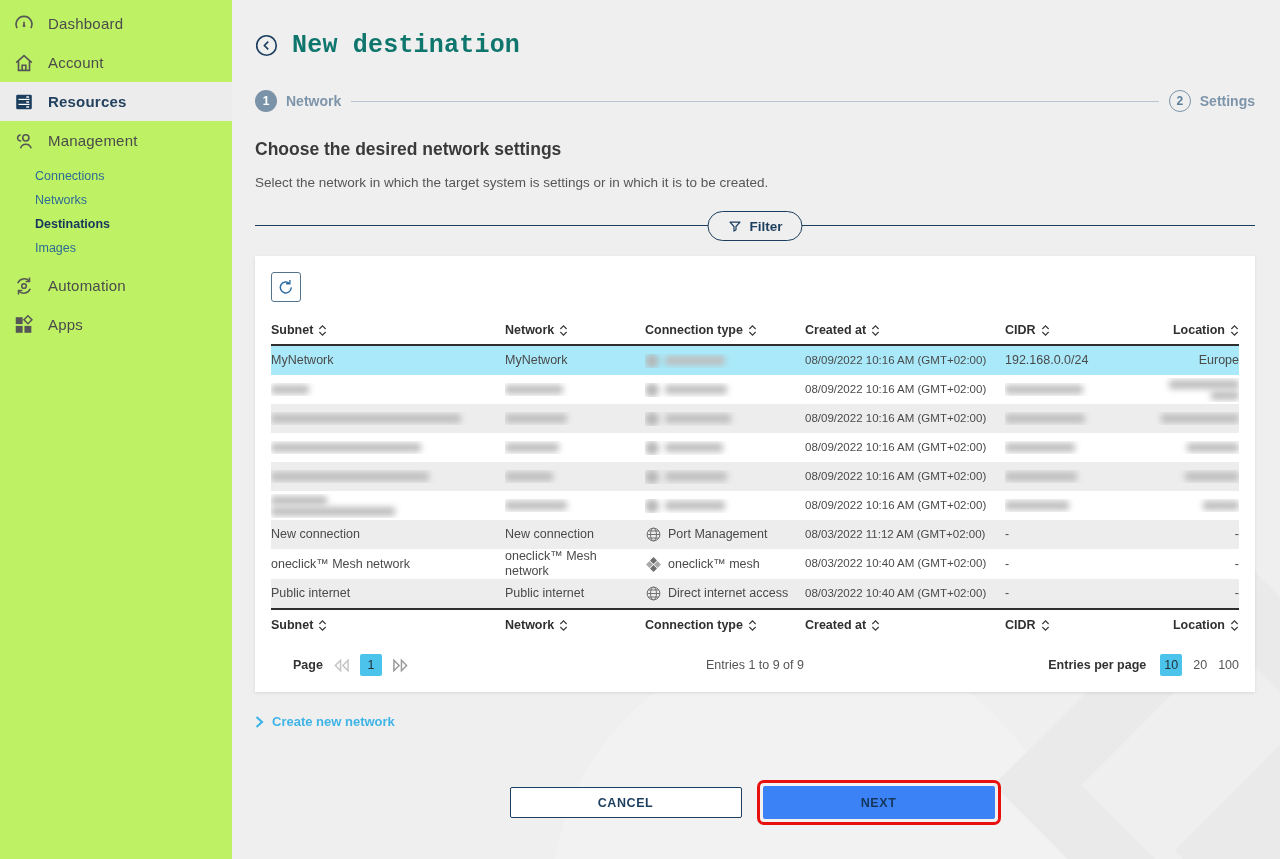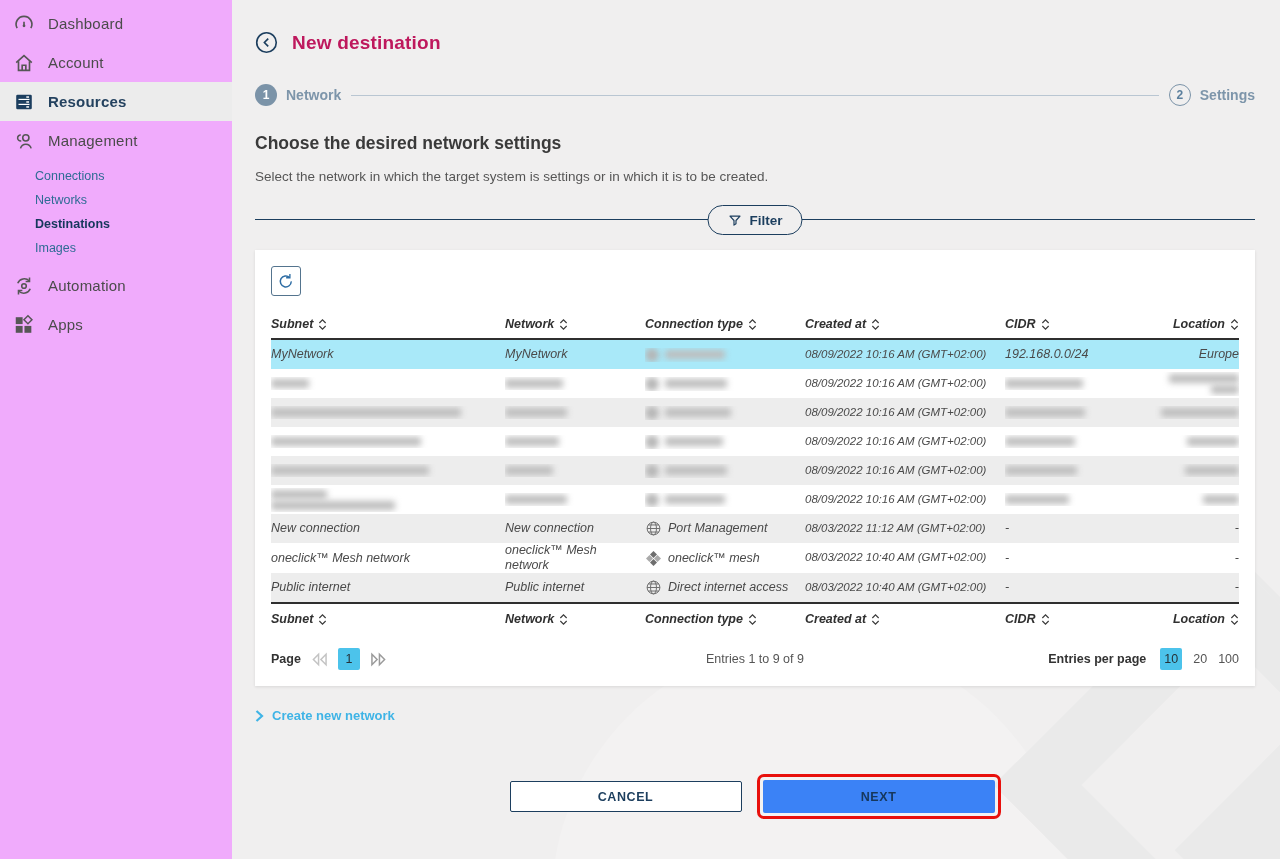--- a/index.html
+++ b/index.html
@@ -1,40 +1,40 @@
 <!DOCTYPE html>
 <html><head>
 <meta charset="utf-8">
 <style>
   * { margin:0; padding:0; box-sizing:border-box; }
   html,body { width:1280px; height:859px; }
   body { font-family:"Liberation Sans", sans-serif; background:#f0efef; overflow:hidden; }
   .screen { position:relative; width:1280px; height:859px; overflow:hidden; }
 
   
-  .sidebar { position:absolute; left:0; top:0; width:232px; height:859px; background:#f0abfc; z-index:5; padding-top:4px; }
+  .sidebar { position:absolute; left:0; top:0; width:232px; height:859px; background:#bef264; z-index:5; padding-top:4px; }
   .nav-item { display:flex; align-items:center; gap:13px; height:39px; padding-left:13px; cursor:pointer; }
   .nav-item .nav-icon { width:22px; height:22px; color:#565656; flex:0 0 22px; }
   .nav-item .nav-icon svg { width:22px; height:22px; display:block; }
   .nav-item .nav-label { font-size:15px; color:#4b4b4b; font-weight:500; letter-spacing:.2px; }
   .nav-item.active { background:#ececec; }
   .nav-item.active .nav-icon { color:#1c3e5e; }
   .nav-item.active .nav-label { color:#24425f; font-weight:700; }
   .nav-children { padding:4px 0 6px 0; }
   .nav-sub { height:24px; display:flex; align-items:center; padding-left:35px; font-size:12.5px; color:#2e6b94; font-weight:500; cursor:pointer; }
   .nav-sub.active { color:#16375c; font-weight:700; }
 
   
   .main { position:absolute; left:232px; top:0; width:1048px; height:859px; background:#f0efef; }
   .content { position:relative; width:1000px; margin-left:23px; z-index:2; }
 
   .page-header { display:flex; align-items:center; gap:14px; padding-top:31px; }
   .back-btn { width:23px; height:23px; color:#1c3e5e; cursor:pointer; }
   .back-btn svg { width:23px; height:23px; display:block; }
-  .page-title { font-size:19px; font-weight:700; color:#be185d; letter-spacing:.2px; }
+  .page-title { font-size:25px; font-weight:700; color:#0f766e; letter-spacing:.2px;font-family:Liberation Mono, monospace; }
 
   .stepper { display:flex; align-items:center; margin-top:30px; }
   .step-circle { width:22px; height:22px; border-radius:50%; display:flex; align-items:center; justify-content:center; font-size:12px; font-weight:700; flex:0 0 22px; }
   .step-circle.filled { background:#7b93a8; color:#ffffff; }
   .step-circle.outline { background:#f0efef; border:1.5px solid #7b93a8; color:#5b7f9d; }
   .step-label { font-size:14px; font-weight:600; color:#7d95aa; margin:0 10px 0 9px; white-space:nowrap; }
   .step-line { flex:1; height:0; border-top:1.5px solid #b9c6d2; }
 
   .section-heading { margin-top:27px; font-size:17.5px; font-weight:700; color:#3a3a3a; }
   .section-desc { margin-top:15px; font-size:13.5px; color:#565656; }
@@ -52,21 +52,21 @@
   .search-box { position:relative; width:452px; }
   .search-box input { width:100%; height:31px; border:1px solid #c9c9c9; border-radius:3px; padding:0 34px 0 11px;
     font-family:"Liberation Sans",sans-serif; font-size:12.5px; color:#444; outline:none; }
   .search-box input::placeholder { color:#9a9a9a; }
   .search-icon { position:absolute; right:9px; top:6px; width:18px; height:18px; color:#3c3c3c; cursor:pointer; }
   .search-icon svg { width:18px; height:18px; display:block; }
   .refresh-btn { width:30px; height:30px; border:1px solid #54748e; border-radius:3px; background:#ffffff;
     display:flex; align-items:center; justify-content:center; color:#2e6da4; cursor:pointer; }
   .refresh-btn svg { width:18px; height:18px; display:block; }
 
-  .tgrid { display:grid; grid-template-columns:234px 140px 160px 200px 150px 1fr;font-style:italic; }
+  .tgrid { display:grid; grid-template-columns:234px 140px 160px 200px 150px 1fr; }
   .thead { margin-top:21px; padding-bottom:7px; border-bottom:2px solid #2f2f2f; }
   .tfoot-head { border-top:2px solid #2f2f2f; padding-top:8px; padding-bottom:8px; }
   .th { display:flex; align-items:center; gap:5px; font-size:12.5px; font-weight:700; color:#303030; padding-right:16px; cursor:pointer; }
   .th .sort { width:9px; height:13px; color:#3a3a3a; flex:0 0 9px; }
   .th .sort svg { width:9px; height:13px; display:block; }
   .th.right { justify-content:flex-end; padding-right:0; }
 
   .tr { min-height:29px; align-items:center; cursor:pointer; }
   .tr.stripe { background:#ededed; }
   .tr.hl { background:#a9e9f9; }
@@ -75,21 +75,21 @@
   .td.right { text-align:right; padding-right:0; }
   .conn-cell { display:flex; align-items:center; gap:6px; }
   .conn-icon { width:17px; height:17px; color:#6e6e6e; flex:0 0 17px; }
   .conn-icon svg { width:17px; height:17px; display:block; }
   .rbar { display:block; height:9px; background:#bdbdbd; border-radius:2px; filter:blur(3px); margin:2px 0; }
   .td.right .rbar { margin-left:auto; }
   .rblob { width:14px; height:14px; border-radius:50%; background:#b5b5b5; filter:blur(3px); flex:0 0 14px; }
 
   .pagination { display:grid; grid-template-columns:1fr auto 1fr; align-items:center; margin-top:14px; padding-bottom:4px; }
   .pag-left { display:flex; align-items:center; gap:9px; }
-  .pag-label { font-size:12.5px; font-weight:700; color:#333; }
+  .pag-label { font-size:12.5px; font-weight:700; color:#333;margin-left:22px; }
   .pager-nav { width:19px; height:15px; cursor:pointer; }
   .pager-nav svg { width:19px; height:15px; display:block; }
   .pager-nav.first { color:#c4c4c4; }
   .pager-nav.last { color:#9b9b9b; }
   .page-num { width:22px; height:22px; background:#4cc3eb; color:#263238; font-size:12.5px; font-weight:500;
     display:flex; align-items:center; justify-content:center; border-radius:2px; cursor:pointer; }
   .pag-center { font-size:12.5px; color:#555; }
   .pag-right { display:flex; align-items:center; justify-content:flex-end; gap:11px; }
   .pp-opt { font-size:12.5px; color:#555; cursor:pointer; }
   .pp-opt.sel { width:22px; height:22px; background:#4cc3eb; color:#263238; display:flex; align-items:center; justify-content:center; border-radius:2px; }

